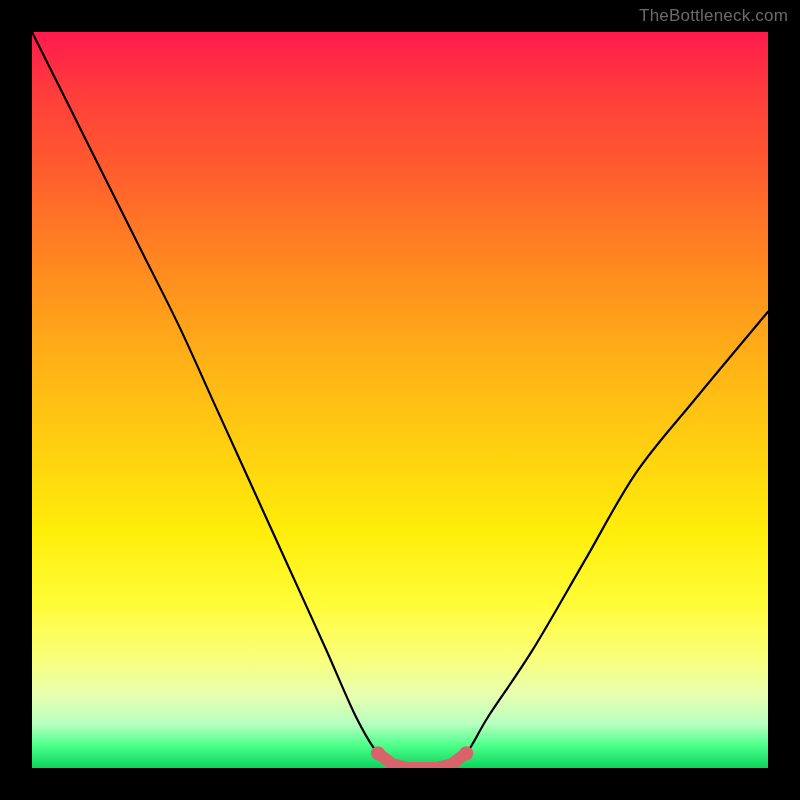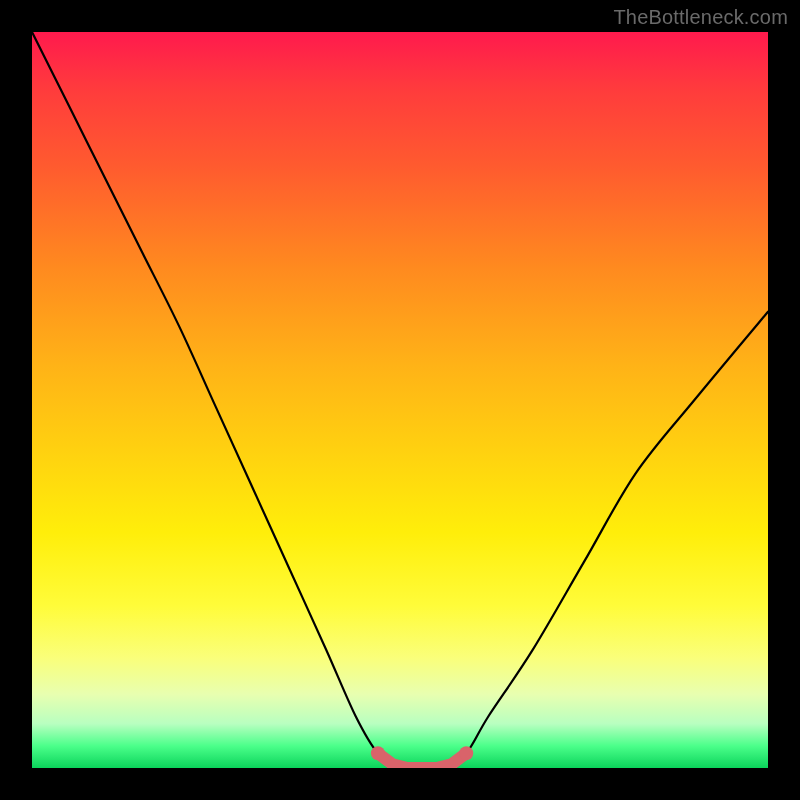--- a/index.html
+++ b/index.html
@@ -48,21 +48,21 @@
       #b8ffc0 94%,
       #4bff8a 97%,
       #0bd45b 100%
     );
   }
   .watermark {
     position: absolute;
     top: 6px;
     right: 12px;
     color: #6a6a6a;
-    font-size: 20px;
+    font-size: 17px;
     font-weight: 500;
     letter-spacing: 0.2px;
     user-select: none;
   }
   svg.curve {
     position: absolute;
     left: 0;
     top: 0;
     width: 736px;
     height: 736px;

